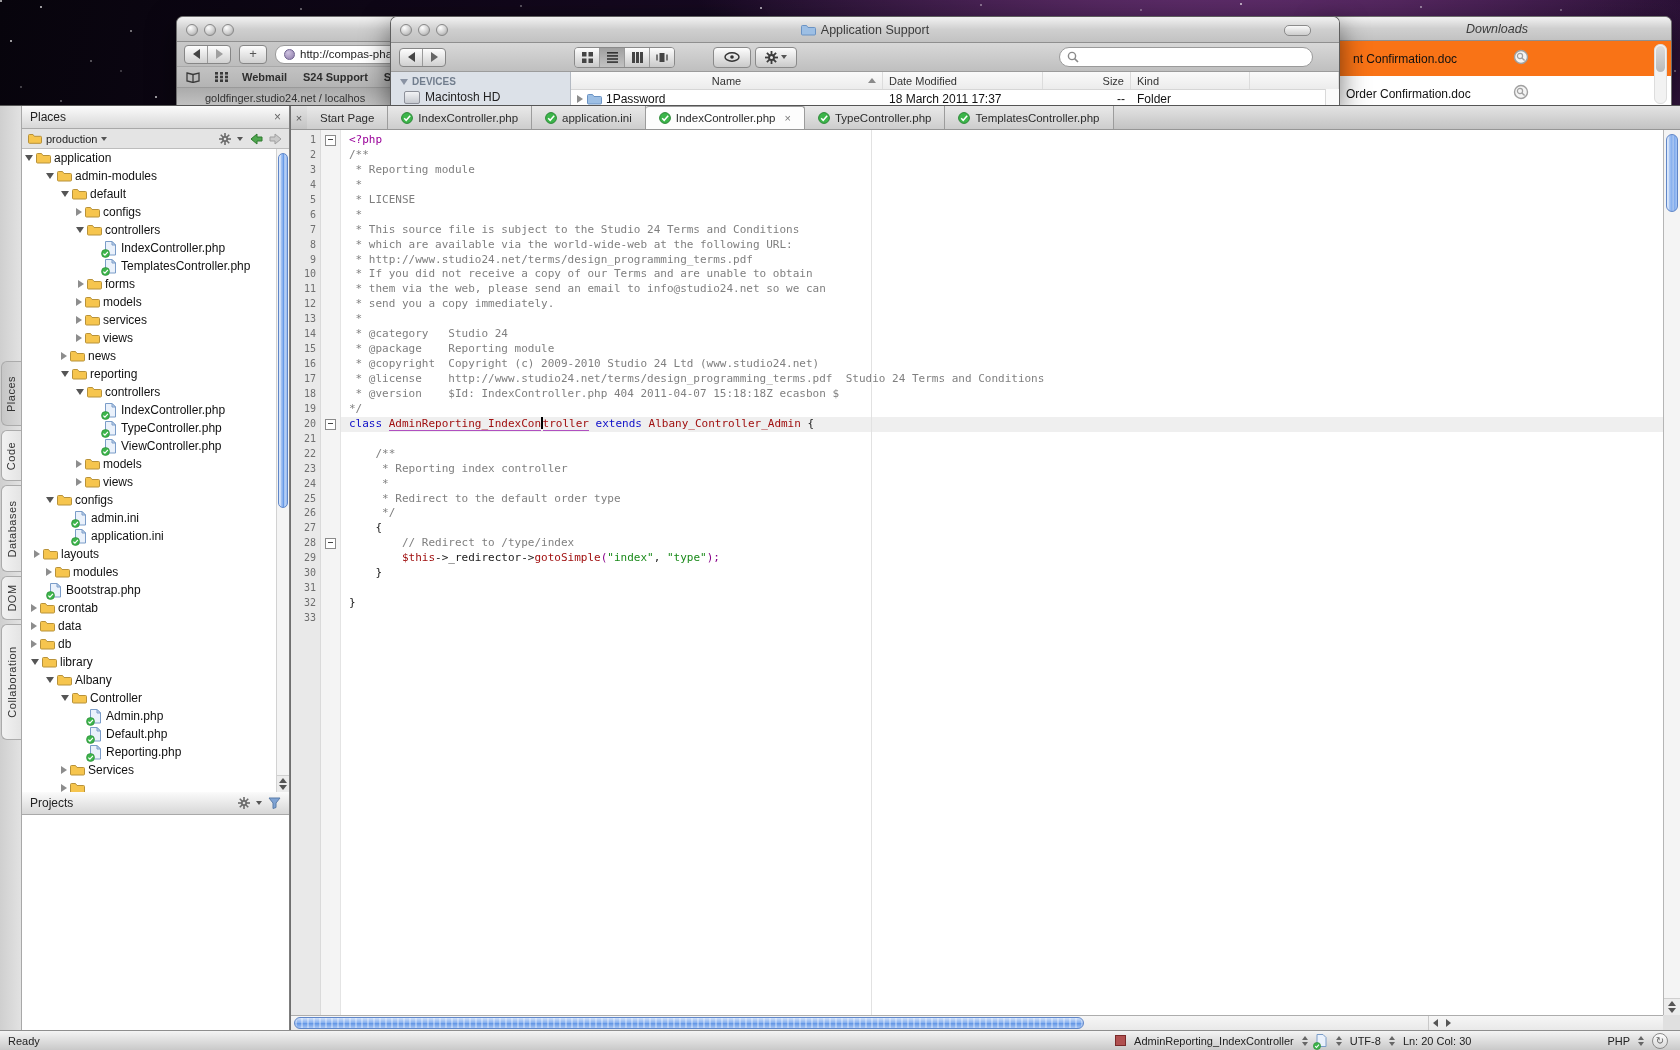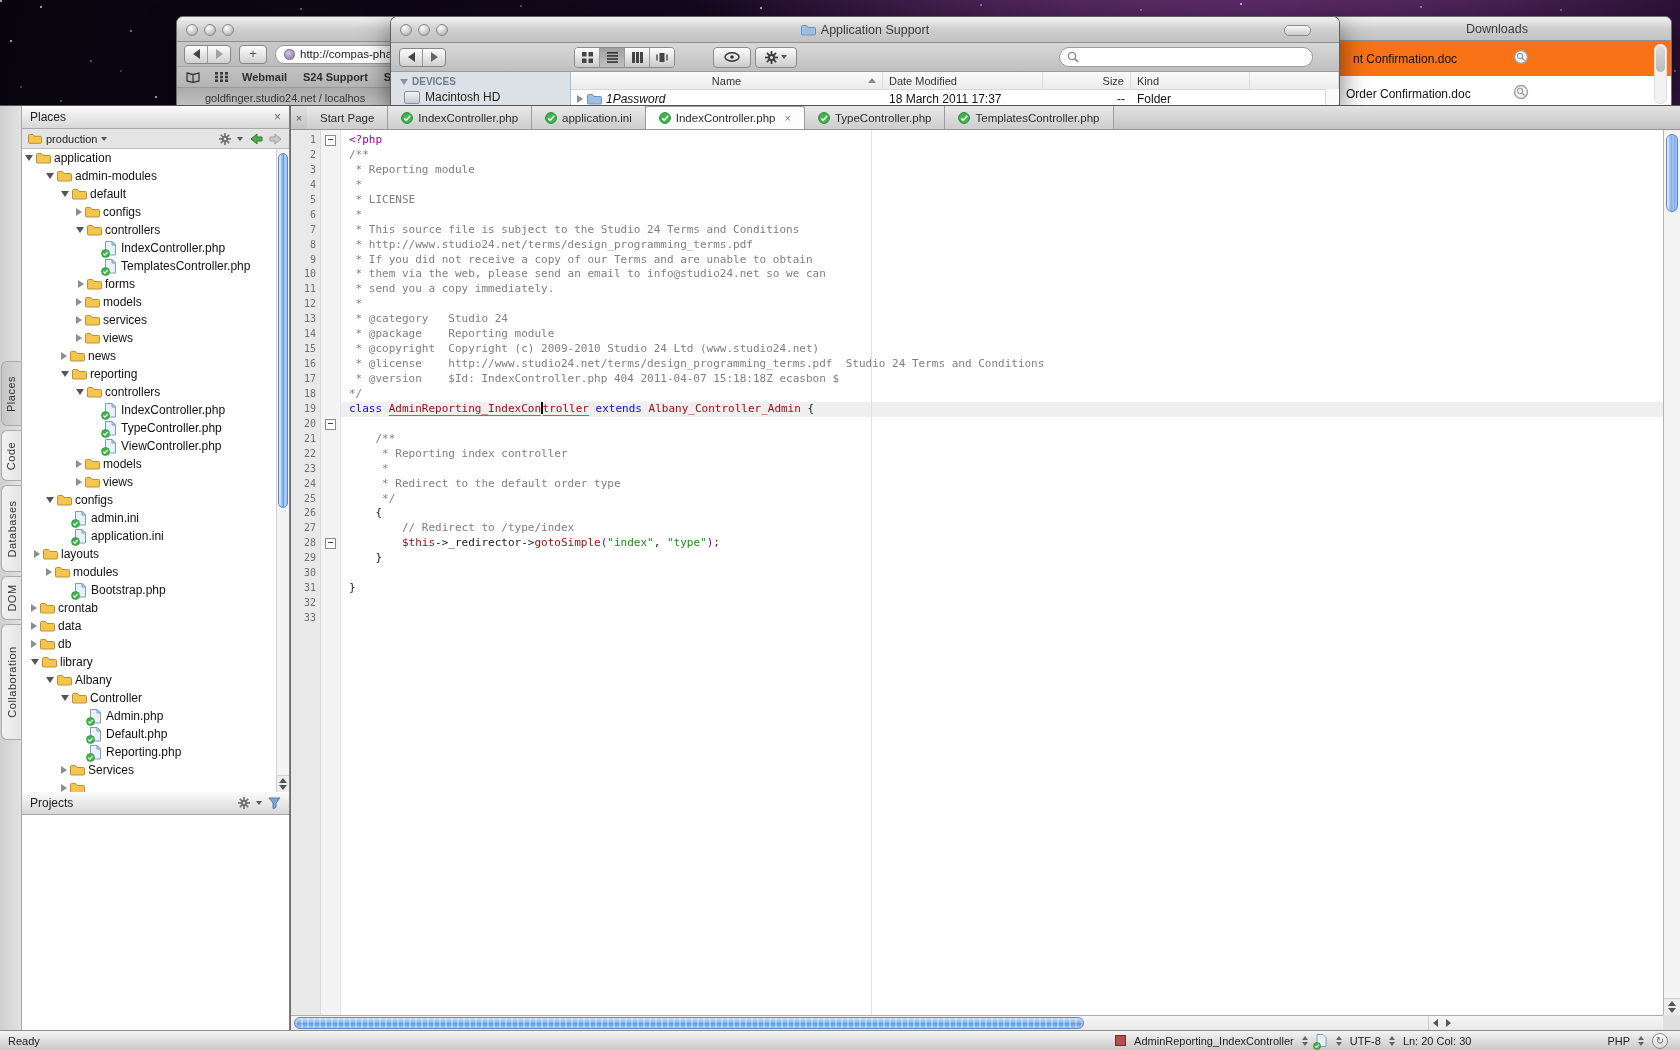--- a/index.html
+++ b/index.html
@@ -75,21 +75,21 @@
   .col{border-right:1px solid #dcdcdc;display:flex;align-items:center;padding:0 6px;box-sizing:border-box;position:relative;}
   .frow{display:flex;height:18px;align-items:center;font-size:12px;color:#111;}
   .fcell{padding:0 6px;box-sizing:border-box;display:flex;align-items:center;gap:4px;}
   .sort-up{width:0;height:0;border-left:4px solid transparent;border-right:4px solid transparent;border-bottom:5px solid #8a8a8a;position:absolute;right:6px;}
   .tri-disc{width:0;height:0;border-top:4px solid transparent;border-bottom:4px solid transparent;border-left:6px solid #8d8d8d;}
   .f-scroll{position:absolute;right:0;top:17px;bottom:0;width:13px;border-left:1px solid #d9d9d9;background:#fafafa;}
   
   .downloads{left:1322px;top:16px;width:350px;height:89px;z-index:2;border-radius:7px 7px 0 0;
     background:#ececec;border:1px solid #6e6e6e;border-bottom:none;box-sizing:border-box;}
   .downloads .titlebar{height:23px;justify-content:center;border-radius:6px 6px 0 0;
-    font-size:12.5px;color:#3c3c3c;}
+    font-size:12.5px;color:#3c3c3c;font-style:italic;}
   .dl-body{position:relative;background:#fff;height:66px;}
   .dl-row{height:35px;display:flex;align-items:center;font-size:12px;color:#111;padding-left:30px;position:relative;overflow:hidden;}
   .dl-row.sel{background:#f97316;}
   .mag{position:absolute;left:190px;}
   .dl-scroll{position:absolute;right:4px;top:3px;width:11px;bottom:3px;border-radius:6px;background:#f2f2f2;border:1px solid #ddd;}
   .dl-thumb{position:absolute;left:1px;right:1px;top:1px;height:26px;border-radius:5px;background:linear-gradient(#dcdcdc,#b9b9b9);}
   
   .ide{position:absolute;left:0;top:105px;right:0;bottom:0;z-index:10;background:#e0e0e0;
     border-top:1px solid #555;box-sizing:border-box;}
   .side-strip{position:absolute;left:0;top:0;width:22px;bottom:20px;
@@ -369,21 +369,21 @@
           <div class="col" style="width: 88px; justify-content: flex-end;">
             <span>Size</span>
           </div>
           <div class="col" style="width: 119px;">
             <span>Kind</span>
           </div>
           <div class="col" style="flex: 1 1 0%;"></div>
         </div>
       <div id="finder-rows">
           <div class="frow">
-            <div class="fcell" style="width: 312px; box-sizing: border-box; font-style: italic;">
+            <div class="fcell" style="width: 312px; box-sizing: border-box;">
               <span class="tri-disc"></span>
               <svg width="15" height="12">
                 <path d="M.5 2.5 a1 1 0 0 1 1-1 h4 l1.5 2 h6.5 a1 1 0 0 1 1 1 v5.5 a1 1 0 0 1-1 1 h-12 a1 1 0 0 1-1-1 z" fill="#9dbfe4" stroke="#6a93c4"></path>
               </svg>
               <span>1Password</span>
             </div>
             <div class="fcell" style="width: 160px;">18 March 2011 17:37</div>
             <div class="fcell" style="width: 88px; justify-content: flex-end;">--</div>
             <div class="fcell" style="width: 119px;">Folder</div>
           </div>
@@ -635,21 +635,21 @@
             </svg>
             <span>layouts</span>
           </div>
           <div class="trow" style="padding-left: 24px;">
             <span class="tri-r"></span>
             <svg width="15" height="12">
               <path d="M.5 2.5 a1 1 0 0 1 1-1 h4 l1.5 2 h6.5 a1 1 0 0 1 1 1 v5.5 a1 1 0 0 1-1 1 h-12 a1 1 0 0 1-1-1 z" fill="#f6c54e" stroke="#b8923a"></path>
             </svg>
             <span>modules</span>
           </div>
-          <div class="trow" style="padding-left: 39px;">
+          <div class="trow" style="padding-left: 7px; margin-left: 7px;">
             <span class="tspace"></span>
             <span class="ficon"><svg width="13" height="15">
                 <path d="M1.5 .5 h6.5 l3.5 3.5 v10 h-10 z" fill="#eaf1fb" stroke="#7a9cc8"></path>
                 <path d="M8 .5 v3.5 h3.5 z" fill="#c8d9f0" stroke="#7a9cc8"></path>
               </svg><svg class="badge" width="9" height="9">
                 <circle cx="4.5" cy="4.5" r="4" fill="#3cb54a" stroke="#2a8736" stroke-width=".6"></circle>
                 <path d="M2.4 4.6 l1.5 1.6 L6.9 2.8" stroke="#fff" stroke-width="1.2" fill="none"></path>
               </svg></span>
             <span>Bootstrap.php</span>
           </div>
@@ -897,20 +897,21 @@
         </div>
       <div class="code" id="code">
         <div class="edgeline"></div>
       <div class="cl"><span class="m">&lt;?php</span></div>
           <div class="cl"><span class="c">/**</span></div>
           <div class="cl"><span class="c"> * Reporting module</span></div>
           <div class="cl"><span class="c"> *</span></div>
           <div class="cl"><span class="c"> * LICENSE</span></div>
           <div class="cl"><span class="c"> *</span></div>
           <div class="cl"><span class="c"> * This source file is subject to the Studio 24 Terms and Conditions</span></div>
+          <div class="cl"><span class="c"> * which are available via the world-wide-web at the following URL:</span></div>
           <div class="cl"><span class="c"> * http://www.studio24.net/terms/design_programming_terms.pdf</span></div>
           <div class="cl"><span class="c"> * If you did not receive a copy of our Terms and are unable to obtain</span></div>
           <div class="cl"><span class="c"> * them via the web, please send an email to info@studio24.net so we can</span></div>
           <div class="cl"><span class="c"> * send you a copy immediately.</span></div>
           <div class="cl"><span class="c"> *</span></div>
           <div class="cl"><span class="c"> * @category   Studio 24</span></div>
           <div class="cl"><span class="c"> * @package    Reporting module</span></div>
           <div class="cl"><span class="c"> * @copyright  Copyright (c) 2009-2010 Studio 24 Ltd (www.studio24.net)</span></div>
           <div class="cl"><span class="c"> * @license    http://www.studio24.net/terms/design_programming_terms.pdf  Studio 24 Terms and Conditions</span></div>
           <div class="cl"><span class="c"> * @version    $Id: IndexController.php 404 2011-04-07 15:18:18Z ecasbon $</span></div>

